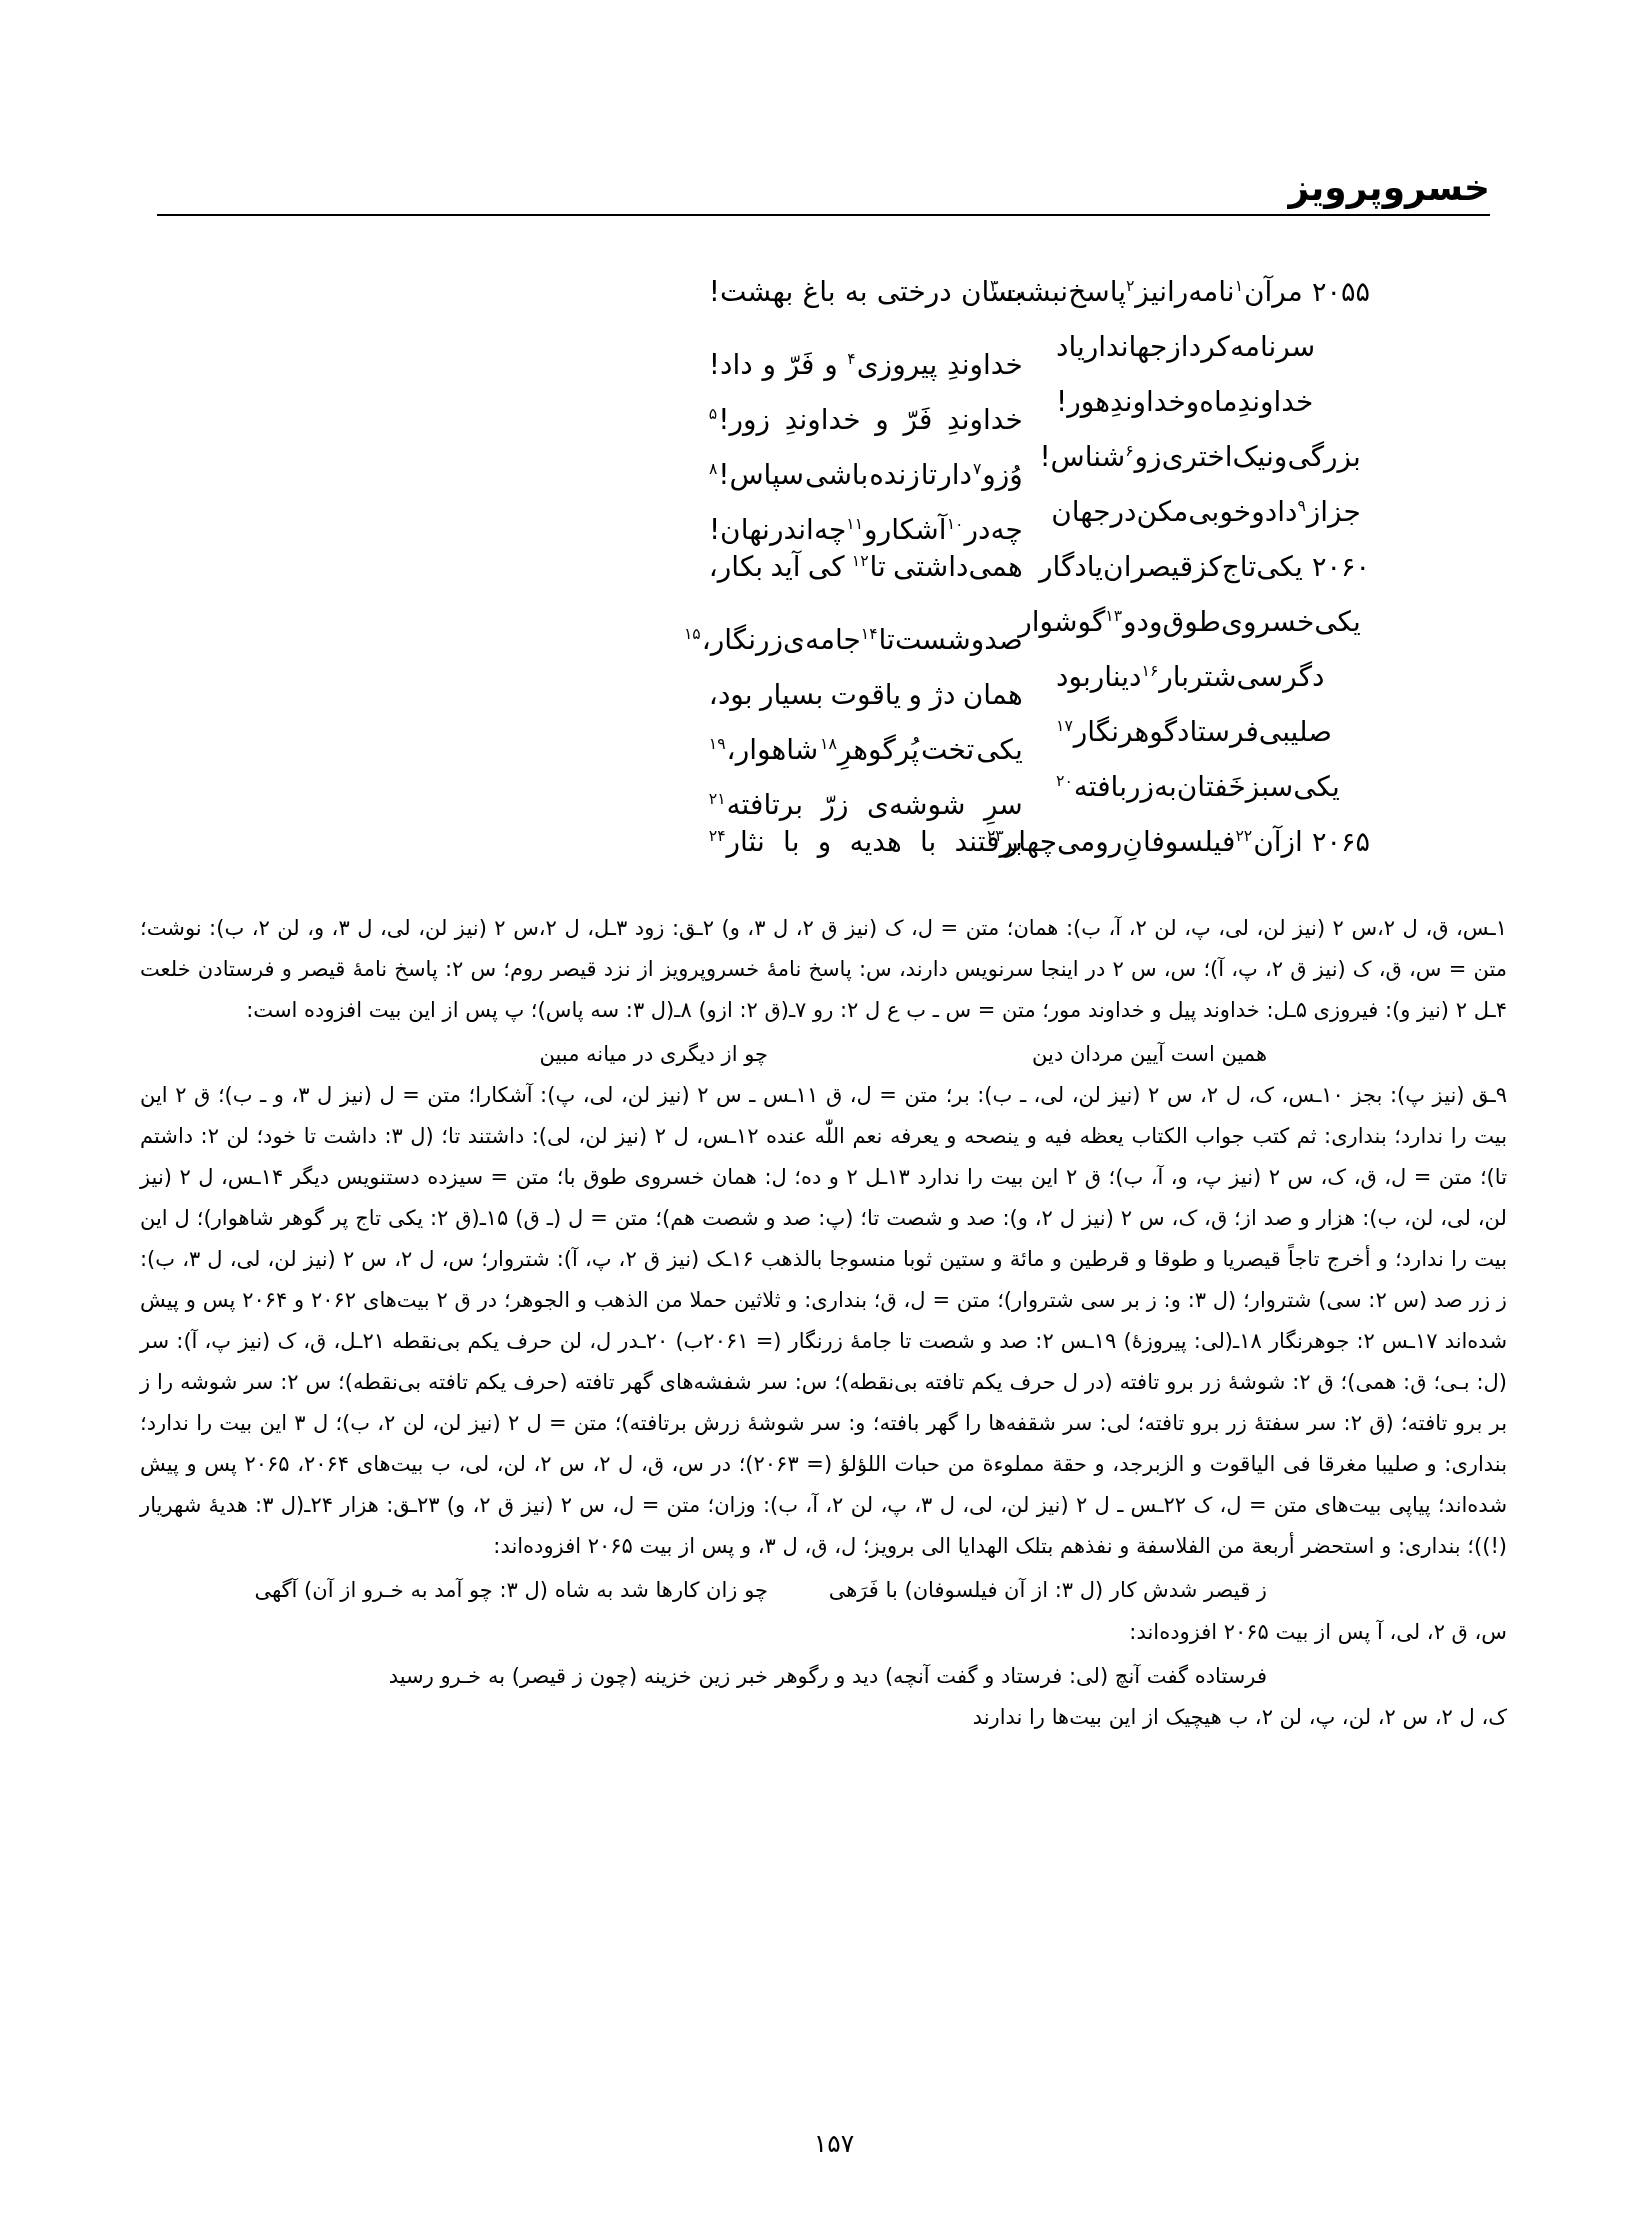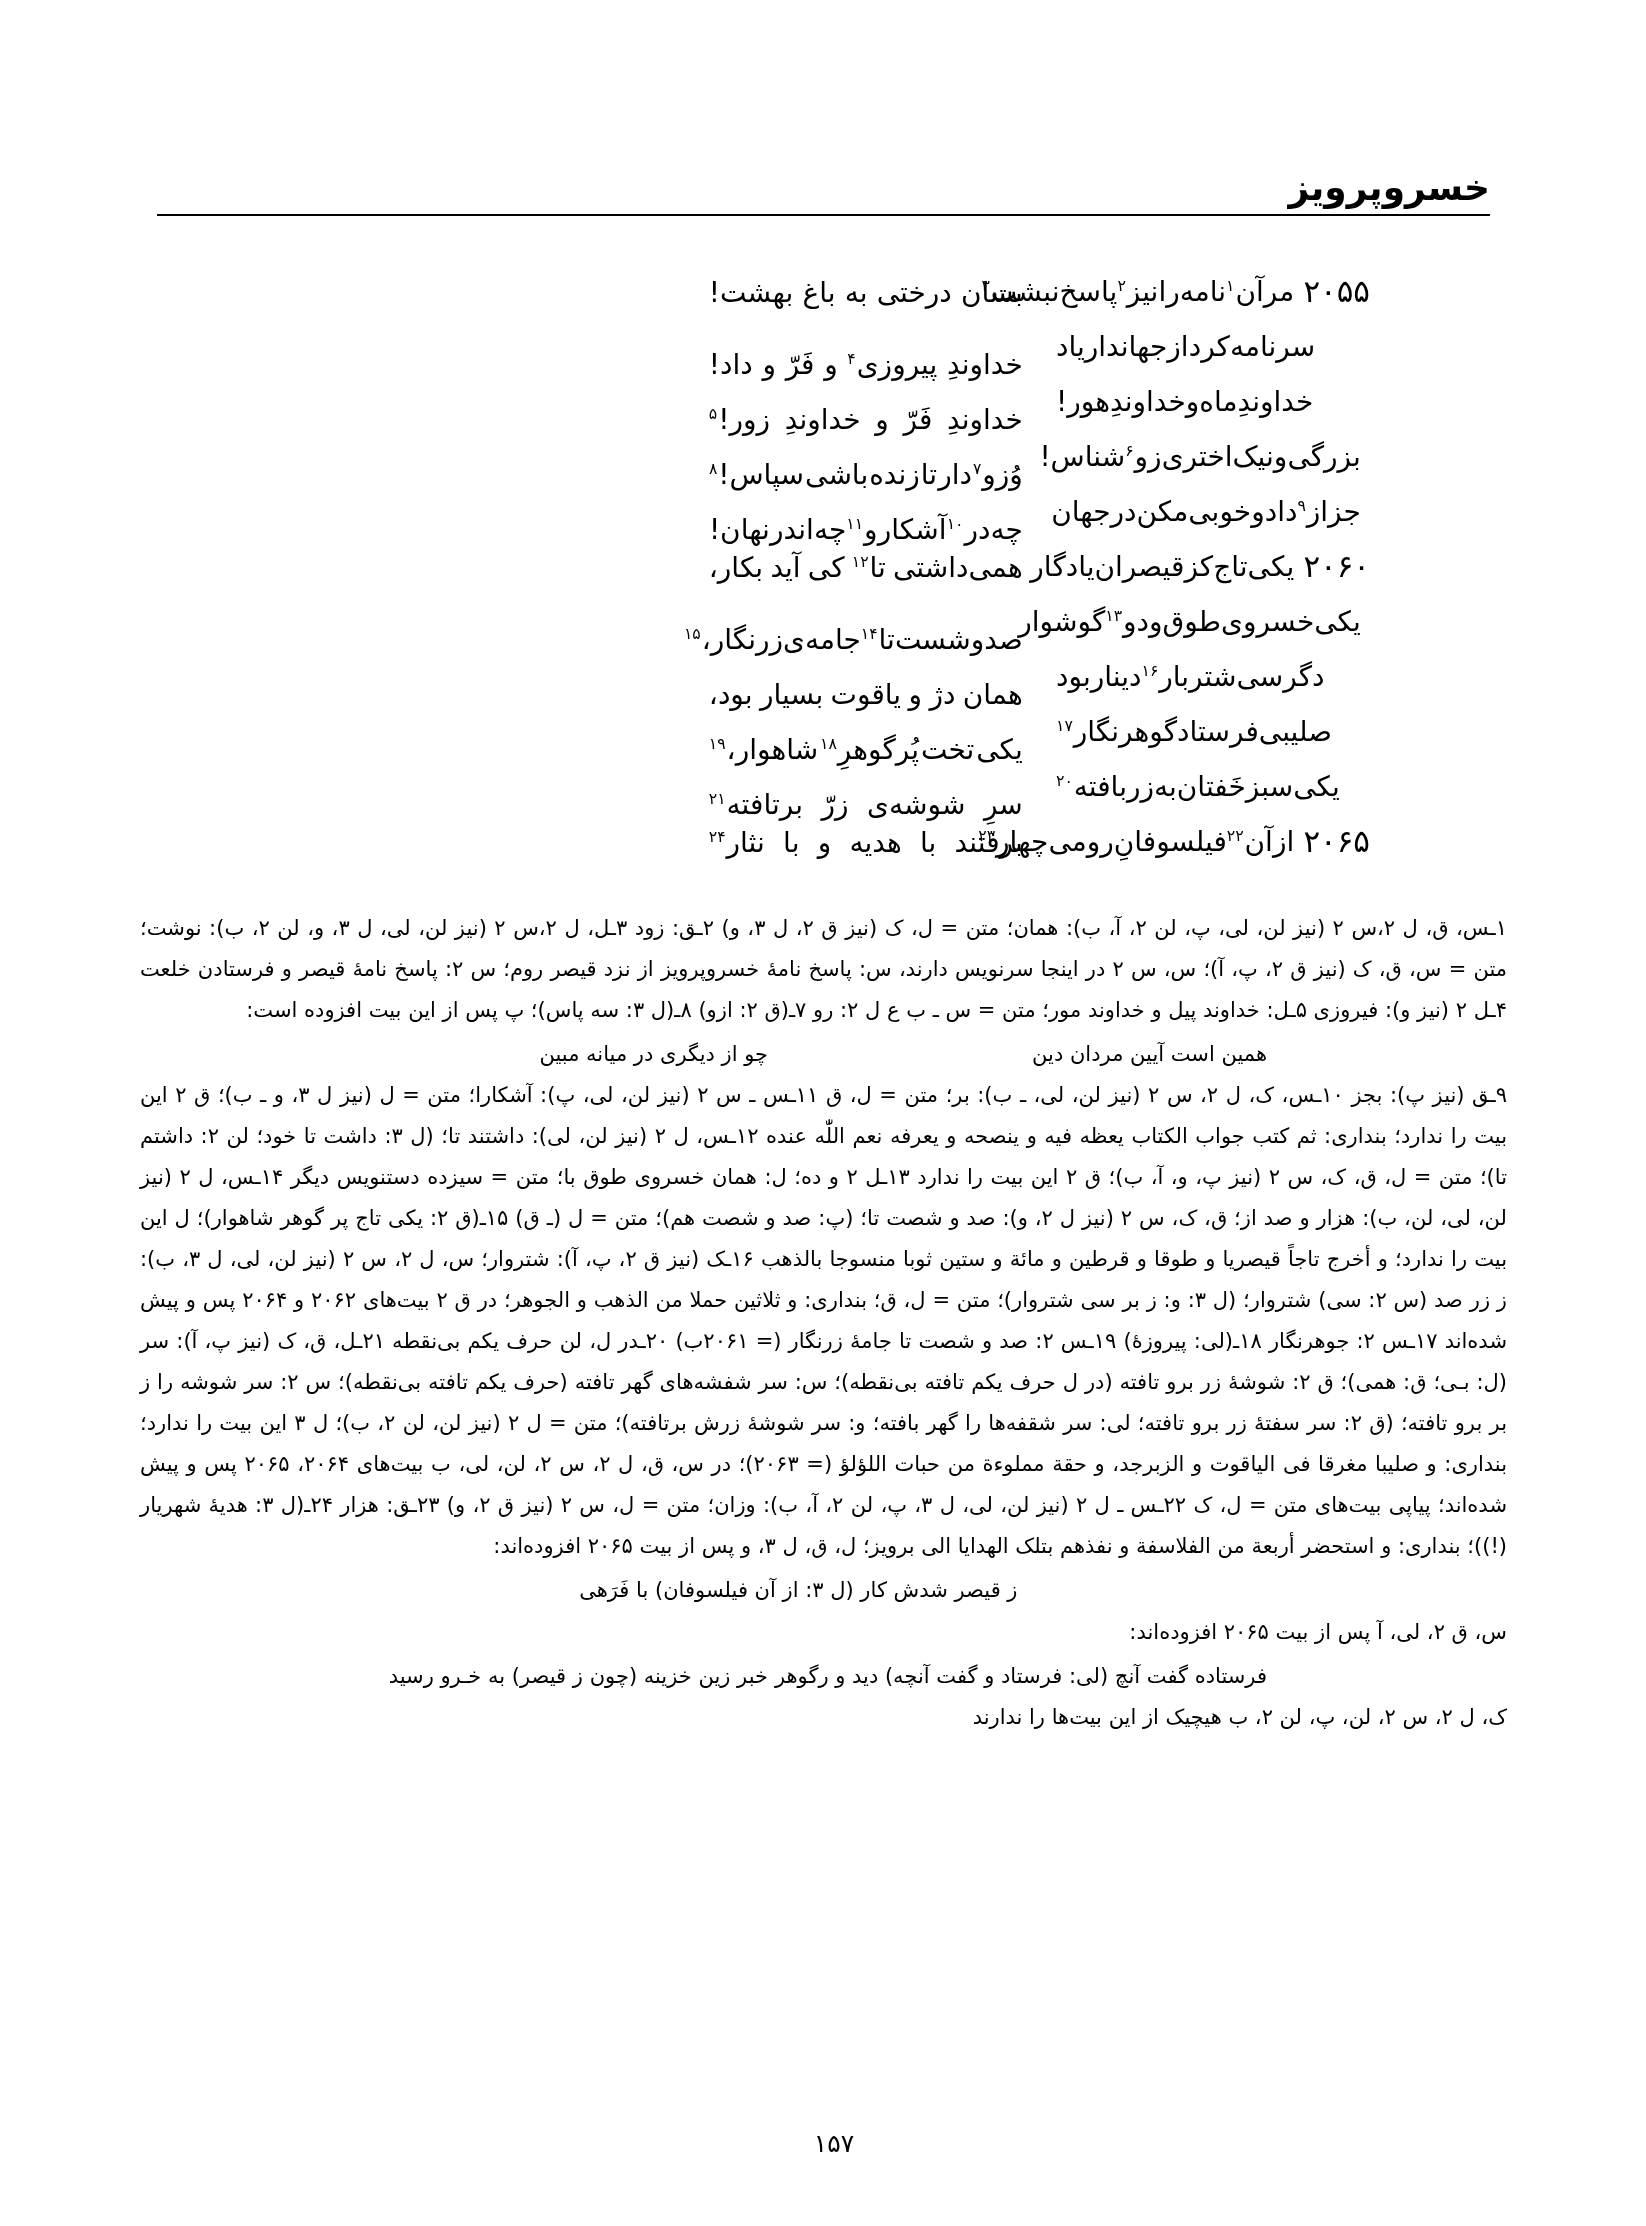--- a/index.html
+++ b/index.html
@@ -69,21 +69,21 @@
     padding-left: 16.6px;
   }
   
   .hemistich.h2 {
     width: 314px;
     display: flex;
     justify-content: space-between;
     padding-right: 16.6px;
   }
   .vnum {
-    font-size: 31px;
+    font-size: 27px;
     margin-left: 9.2px;
     white-space: nowrap;
   }
   .vnum-spacer {
     display: inline-block;
     width: 63px;
   }
   .words {
     display: flex;
     flex: 1;
@@ -403,20 +403,21 @@
 
     <div class="inset-couplet">
       <div class="ic-h left">همین است آیین مردان دین</div>
       <div class="ic-h right">چو از دیگری در میانه مبین</div>
     </div>
 
     <p class="app-para">۹ـق (نیز پ): بجز   ۱۰ـس، ک، ل ۲، س ۲ (نیز لن، لی، ـ ب): بر؛ متن = ل، ق   ۱۱ـس ـ س ۲ (نیز لن، لی، پ): آشکارا؛ متن = ل (نیز ل ۳، و ـ ب)؛ ق ۲ این بیت را ندارد؛ بنداری: ثم کتب جواب الکتاب یعظه فیه و ینصحه و یعرفه نعم اللّٰه عنده   ۱۲ـس، ل ۲ (نیز لن، لی): داشتند تا؛ (ل ۳: داشت تا خود؛ لن ۲: داشتم تا)؛ متن = ل، ق، ک، س ۲ (نیز پ، و، آ، ب)؛ ق ۲ این بیت را ندارد   ۱۳ـل ۲ و ده؛ ل: همان خسروی طوق با؛ متن = سیزده دستنویس دیگر   ۱۴ـس، ل ۲ (نیز لن، لی، لن، ب): هزار و صد از؛ ق، ک، س ۲ (نیز ل ۲، و): صد و شصت تا؛ (پ: صد و شصت هم)؛ متن = ل (ـ ق)   ۱۵ـ(ق ۲: یکی تاج پر گوهر شاهوار)؛ ل این بیت را ندارد؛ و أخرج تاجاً قیصریا و طوقا و قرطین و مائة و ستین ثوبا منسوجا بالذهب   ۱۶ـک (نیز ق ۲، پ، آ): شتروار؛ س، ل ۲، س ۲ (نیز لن، لی، ل ۳، ب): ز زر صد (س ۲: سی) شتروار؛ (ل ۳: و: ز بر سی شتروار)؛ متن = ل، ق؛ بنداری: و ثلاثین حملا من الذهب و الجوهر؛ در ق ۲ بیت‌های ۲۰۶۲ و ۲۰۶۴ پس و پیش شده‌اند   ۱۷ـس ۲: جوهرنگار   ۱۸ـ(لی: پیروزهٔ)   ۱۹ـس ۲: صد و شصت تا جامهٔ زرنگار (= ۲۰۶۱ب)   ۲۰ـدر ل، لن حرف یکم بی‌نقطه   ۲۱ـل، ق، ک (نیز پ، آ): سر (ل: بـی؛ ق: همی)؛ ق ۲: شوشهٔ زر برو تافته (در ل حرف یکم تافته بی‌نقطه)؛ س: سر شفشه‌های گهر تافته (حرف یکم تافته بی‌نقطه)؛ س ۲: سر شوشه را ز بر برو تافته؛ (ق ۲: سر سفتهٔ زر برو تافته؛ لی: سر شقفه‌ها را گهر بافته؛ و: سر شوشهٔ زرش برتافته)؛ متن = ل ۲ (نیز لن، لن ۲، ب)؛ ل ۳ این بیت را ندارد؛ بنداری: و صلیبا مغرقا فی الیاقوت و الزبرجد، و حقة مملوءة من حبات اللؤلؤ (= ۲۰۶۳)؛ در س، ق، ل ۲، س ۲، لن، لی، ب بیت‌های ۲۰۶۴، ۲۰۶۵ پس و پیش شده‌اند؛ پیاپی بیت‌های متن = ل، ک   ۲۲ـس ـ ل ۲ (نیز لن، لی، ل ۳، پ، لن ۲، آ، ب): وزان؛ متن = ل، س ۲ (نیز ق ۲، و)   ۲۳ـق: هزار   ۲۴ـ(ل ۳: هدیهٔ شهریار (!))؛ بنداری: و استحضر أربعة من الفلاسفة و نفذهم بتلک الهدایا الی برویز؛ ل، ق، ل ۳، و پس از بیت ۲۰۶۵ افزوده‌اند:</p>
 
     <div class="inset-couplet">
       <div class="ic-h left">ز قیصر شدش کار (ل ۳: از آن فیلسوفان) با فَرَهی</div>
+      <div class="ic-h right">چو زان کارها شد به شاه (ل ۳: چو آمد به خـرو از آن) آگهی</div>
     </div>
 
     <p class="app-para app-tail last-right">س، ق ۲، لی، آ پس از بیت ۲۰۶۵ افزوده‌اند:</p>
 
     <div class="inset-couplet">
       <div class="ic-h left">فرستاده گفت آنچ (لی: فرستاد و گفت آنچه) دید و رگوهر</div>
       <div class="ic-h right">خبر زین خزینه (چون ز قیصر) به خـرو رسید</div>
     </div>
 
     <p class="app-para app-tail last-right">ک، ل ۲، س ۲، لن، پ، لن ۲، ب هیچیک از این بیت‌ها را ندارند</p>

